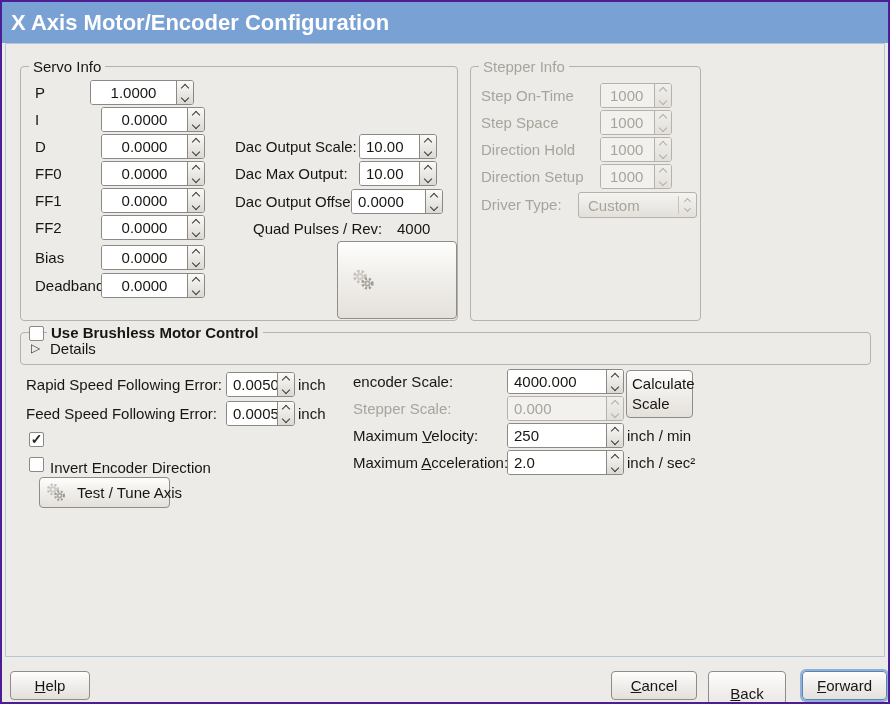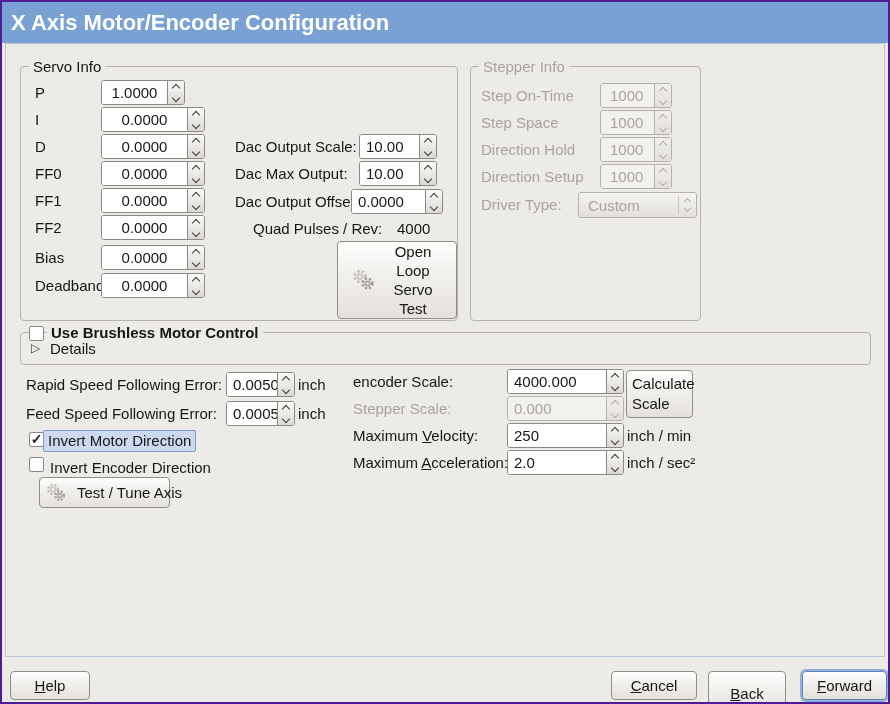--- a/index.html
+++ b/index.html
@@ -58,21 +58,21 @@
 <body>
 
 <div class="window">
   <div class="titlebar">X Axis Motor/Encoder Configuration</div>
   <div class="panel"></div>
 
   <div class="frame" style="left:18px;top:64px;width:436px;height:253px;">
     <span class="ftitle">Servo Info</span>
 
     <span class="lbl" style="left:14px;top:16px;">P</span>
-    <span class="spinbox" style="left:80px;top:13px;width:84px;">
+    <span class="spinbox" style="left:69px;top:13px;width:104px;">
       <span class="entry center">1.0000</span>
       <span class="spin">
           <i class="ch up"></i>
           <i class="ch dn"></i>
         </span>
     </span>
 
     <span class="lbl" style="left:14px;top:43px;">I</span>
     <span class="spinbox" style="left:80px;top:40px;width:104px;">
       <span class="entry center">0.0000</span>
@@ -168,21 +168,20 @@
 
     <div class="btn" style="left:316px;top:174px;width:120px;height:78px;justify-content:flex-start;padding-left:13px;gap:9px;">
       <svg class="gears" width="26" height="26" viewBox="0 0 26 26">
         <circle cx="9" cy="9.5" r="5.4" fill="none" stroke="#c3c0ba" stroke-width="2.8" stroke-dasharray="2.4 2"></circle>
         <circle cx="9" cy="9.5" r="3.6" fill="#cecbc5"></circle>
         <circle cx="9" cy="9.5" r="1.5" fill="#edebe7"></circle>
         <circle cx="16.5" cy="16.5" r="4.8" fill="none" stroke="#a09c94" stroke-width="2.6" stroke-dasharray="2.1 1.8"></circle>
         <circle cx="16.5" cy="16.5" r="3.1" fill="#aba79f"></circle>
         <circle cx="16.5" cy="16.5" r="1.3" fill="#edebe7"></circle>
       </svg>
-      <span class="ol-text">Open Loop Servo Test</span>
     </div>
   </div>
 
   <div class="frame" style="left:468px;top:64px;width:229px;height:253px;">
     <span class="ftitle dis">Stepper Info</span>
 
     <span class="lbl dis" style="left:10px;top:19px;">Step On-Time</span>
     <span class="spinbox disabled" style="left:129px;top:16px;width:72px;">
       <span class="entry" style="padding-left:9px;">1000</span>
       <span class="spin">
@@ -291,21 +290,20 @@
   <span class="spinbox" style="left:505px;top:448px;width:117px;">
     <span class="entry">2.0</span>
     <span class="spin">
         <i class="ch up"></i>
         <i class="ch dn"></i>
       </span>
   </span>
   <span class="lbl" style="left:625px;top:451px;">inch / sec²</span>
 
   <span class="checkbox" style="left:27px;top:430px;">✓</span>
-  <span class="hl" style="left:41px;top:428px;">Invert Motor Direction</span>
 
   <span class="checkbox" style="left:27px;top:455px;"></span>
   <span class="lbl" style="left:48px;top:456px;">Invert Encoder Direction</span>
 
   <div class="btn" style="left:37px;top:475px;width:131px;height:31px;justify-content:flex-start;padding-left:5px;gap:9px;">
     <svg class="gears" width="23" height="23" viewBox="0 0 26 26">
       <circle cx="9" cy="9.5" r="5.4" fill="none" stroke="#c3c0ba" stroke-width="2.8" stroke-dasharray="2.4 2"></circle>
       <circle cx="9" cy="9.5" r="3.6" fill="#cecbc5"></circle>
       <circle cx="9" cy="9.5" r="1.5" fill="#f1efec"></circle>
       <circle cx="16.5" cy="16.5" r="4.8" fill="none" stroke="#a09c94" stroke-width="2.6" stroke-dasharray="2.1 1.8"></circle>

